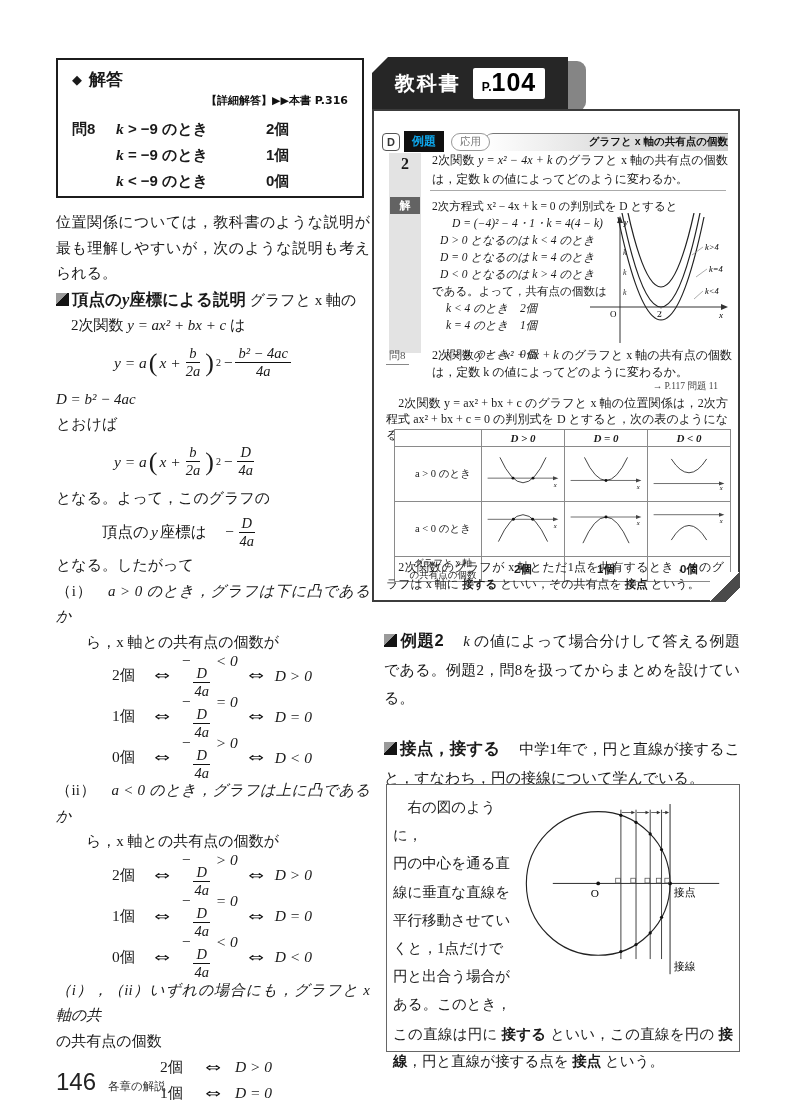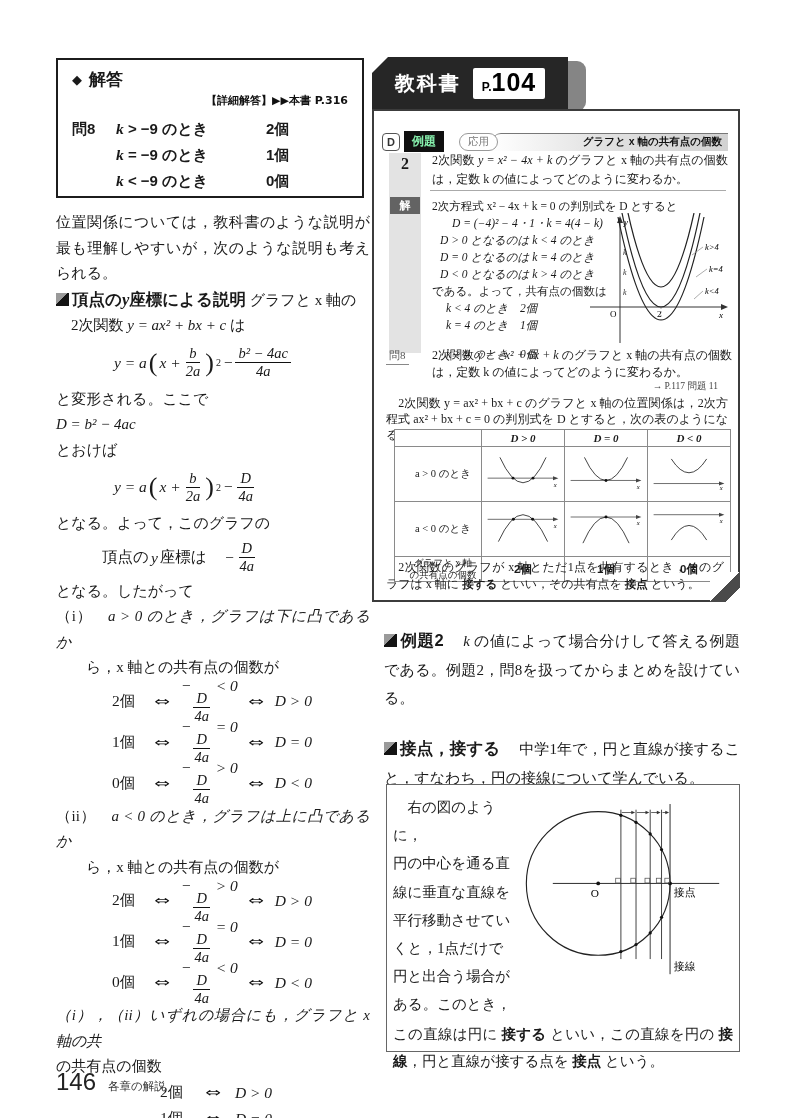--- a/index.html
+++ b/index.html
@@ -46,26 +46,26 @@
           clip-path:polygon(16px 0,100% 0,100% 100%,0 100%,0 16px);
           display:flex;align-items:center;justify-content:center;gap:12px;}
   .tb-tab .tlabel{color:#fff;font-family:"Liberation Sans",sans-serif;font-weight:bold;font-size:20px;letter-spacing:2px;}
   .tb-page{background:#fff;border-radius:2px;padding:0 9px 2px 9px;display:flex;align-items:baseline;color:#000;}
   .tb-page .pp{font-family:"Liberation Sans",sans-serif;font-weight:bold;font-size:12px;}
   .tb-page .pn{font-family:"Liberation Sans",sans-serif;font-weight:bold;font-size:25px;letter-spacing:1px;}
   .tb-box{position:absolute;left:372px;top:109px;width:368px;height:493px;border:2px solid #3c3c3c;background:#fff;box-sizing:border-box;}
   .ex-header{position:absolute;left:8px;top:20px;right:10px;display:flex;align-items:center;}
   .d-badge{width:16px;height:16px;border:1.4px solid #555;border-radius:4px;font-family:"Liberation Sans",sans-serif;
            font-weight:bold;font-size:11px;color:#333;display:flex;align-items:center;justify-content:center;margin-right:4px;background:#fff;}
-  .ex-label{background:#101010;color:#86efac;font-family:"Liberation Sans",sans-serif;font-weight:bold;font-size:12px;
-            padding:2px 8px;margin-right:15px;}
+  .ex-label{background:#101010;color:#0ea5e9;font-family:"Liberation Sans",sans-serif;font-weight:bold;font-size:12px;
+            padding:2px 8px;margin-right:7px;}
   .apply-tag{border:1px solid #999;border-radius:10px;color:#777;font-size:10.5px;padding:1px 8px;background:#fff;z-index:2;}
   .ex-titlebar{flex:1;height:17px;margin-left:-6px;border-top:1px solid #777;border-top-left-radius:9px;
                background:linear-gradient(to right,#ffffff,#e2e2e2 45%,#d2d2d2);
-               display:flex;justify-content:flex-end;align-items:center;padding-right:6px;}
+               display:flex;justify-content:flex-end;align-items:center;padding-right:0;}
   .ex-title{font-family:"Liberation Sans",sans-serif;font-weight:bold;font-size:10.5px;color:#111;}
   .gray-strip{position:absolute;left:15px;top:42px;width:32px;height:200px;background:#e3e3e3;}
   .ex-number{position:absolute;left:15px;top:44px;width:32px;text-align:center;font-weight:bold;font-size:16px;}
   .sol-label{position:absolute;left:16px;top:86px;width:30px;text-align:center;background:#636363;color:#fff;
              font-family:"Liberation Sans",sans-serif;font-weight:bold;font-size:11px;padding:1px 0;}
   .statement{position:absolute;left:58px;top:40px;width:296px;font-size:12px;line-height:18.5px;text-align:justify;}
   .divider{position:absolute;left:56px;top:79px;right:12px;border-top:1px solid #aaa;}
   .sol-line{position:absolute;font-size:11.5px;white-space:nowrap;}
   .q8-label{position:absolute;left:12px;top:237px;font-size:11px;color:#555;border-bottom:1px solid #888;padding:0 3px 1px 3px;}
   .q8-text{position:absolute;left:58px;top:236px;width:300px;font-size:12px;line-height:16.5px;text-align:justify;}
@@ -142,21 +142,20 @@
         </span>
       <span class="paren">)</span>
         <sup>2</sup>
       <span class="mi">−</span>
       <span class="frac">
           <span class="num mi">b² − 4ac</span>
           <span class="den mi">4a</span>
         </span>
     </div>
 
-    <p>と変形される。ここで</p>
     <p class="dispc mi">D = b² − 4ac</p>
     <p>とおけば</p>
 
     <div class="formula">
       <span class="mi">y = a</span>
       <span class="paren">(</span>
       <span class="mi">x +</span>
       <span class="frac">
           <span class="num mi">b</span>
           <span class="den mi">2a</span>

